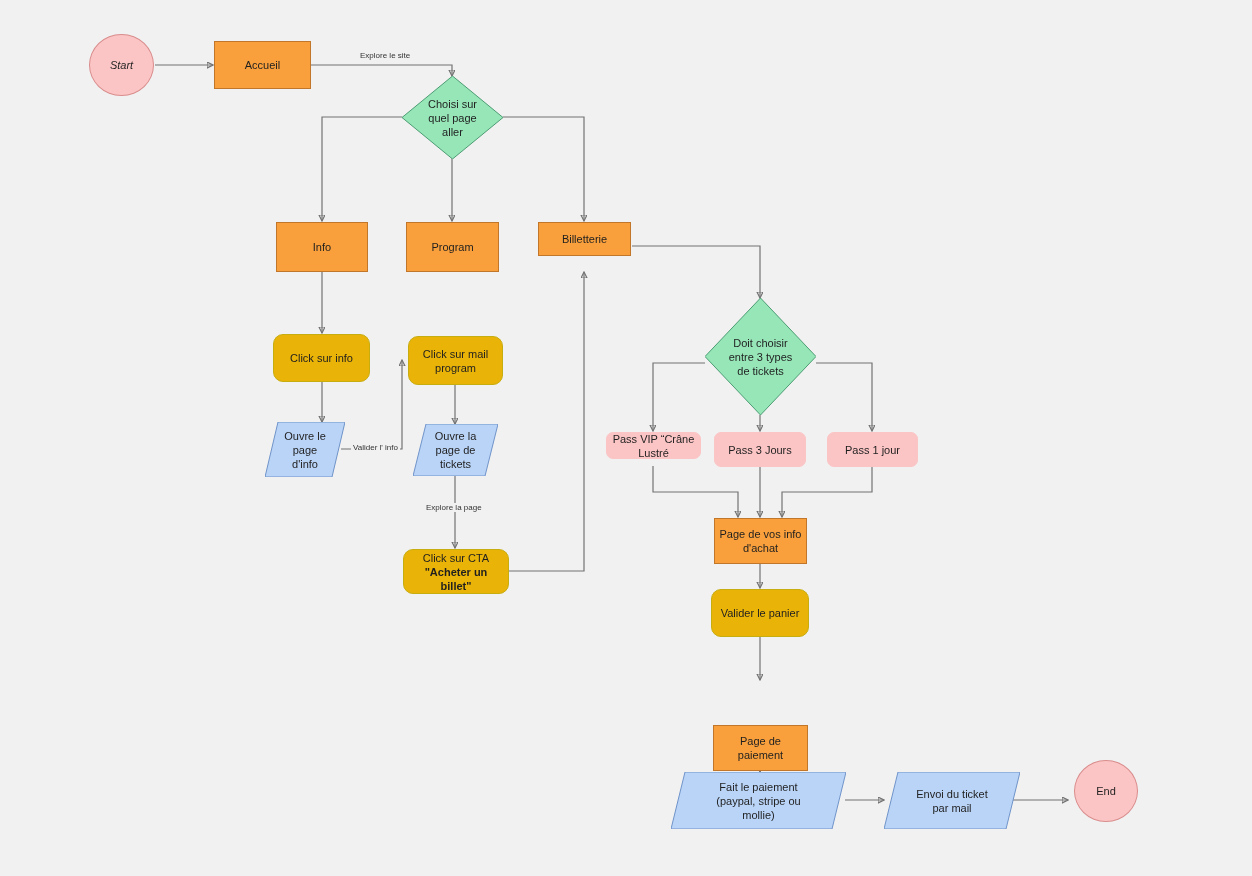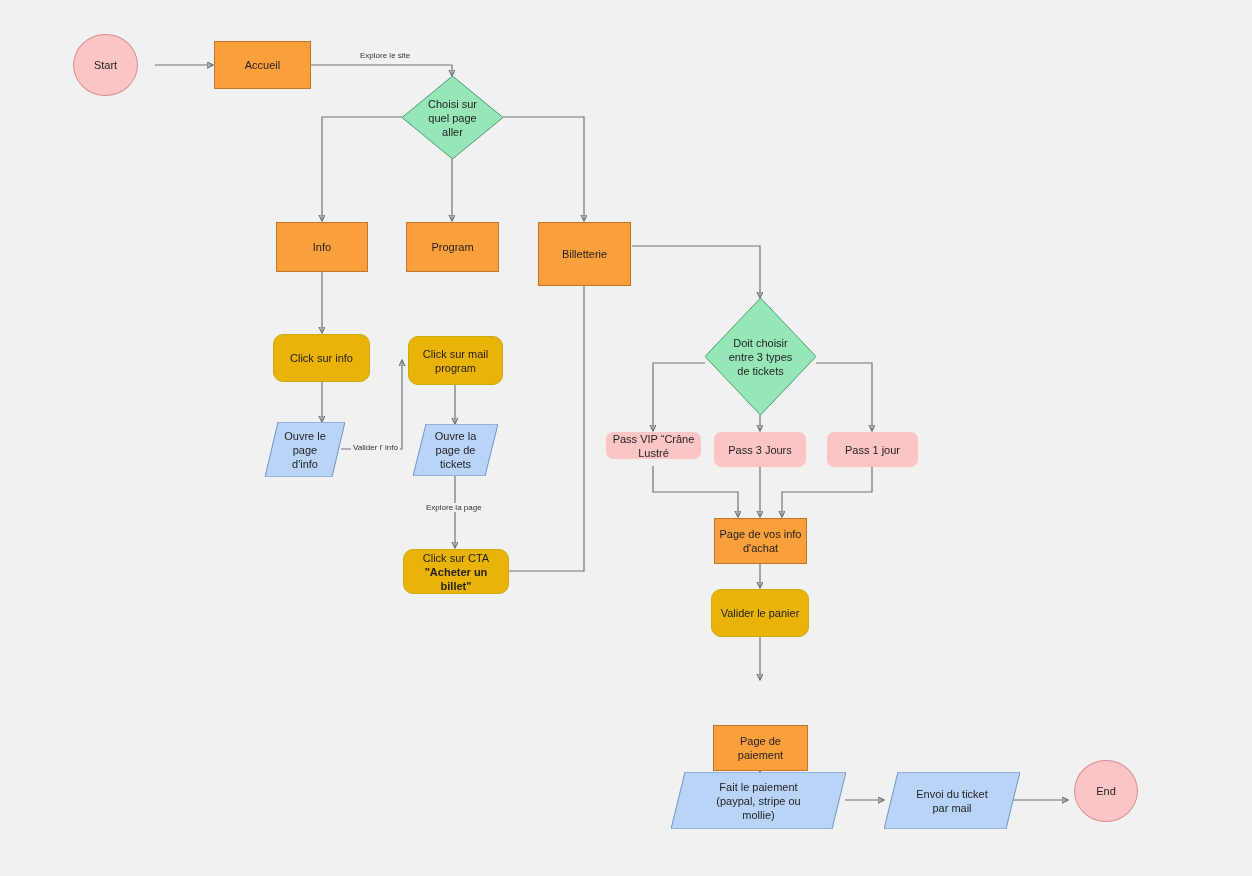--- a/index.html
+++ b/index.html
@@ -151,21 +151,21 @@
 
     <path d="M760,637 L760,680" marker-end="url(#arrow)"></path>
 
     <path d="M760,727 L760,772" marker-end="url(#arrow)"></path>
 
     <path d="M845,800 L884,800" marker-end="url(#arrow)"></path>
 
     <path d="M1012,800 L1068,800" marker-end="url(#arrow)"></path>
   </svg>
 
-  <div class="node terminator" style="left:73px; top:34px; width:65px; height:62px;">
+  <div class="node terminator" style="left:89px; top:34px; width:65px; height:62px;font-style:italic;">
     <span class="lbl">Start</span>
   </div>
 
   <div class="node rect" style="left:214px; top:41px; width:97px; height:48px;">
     <span class="lbl">Accueil</span>
   </div>
 
   <div class="node diamond" style="left:402px; top:76px; width:101px; height:83px;">
     <svg class="dshape" viewBox="0 0 101 83" preserveAspectRatio="none">
       <polygon points="50.5,0 101,41.5 50.5,83 0,41.5" fill="#97e6b8" stroke="#4c9c73" stroke-width="1"></polygon>
@@ -176,21 +176,21 @@
   </div>
 
   <div class="node rect" style="left:276px; top:222px; width:92px; height:50px;">
     <span class="lbl">Info</span>
   </div>
 
   <div class="node rect" style="left:406px; top:222px; width:93px; height:50px;">
     <span class="lbl">Program</span>
   </div>
 
-  <div class="node rect" style="left:538px; top:222px; width:93px; height:64px;">
+  <div class="node rect" style="left:538px; top:222px; width:93px; height:34px;">
     <span class="lbl">Billetterie</span>
   </div>
 
   <div class="node rounded" style="left:273px; top:334px; width:97px; height:48px;">
     <span class="lbl">Click sur info</span>
   </div>
 
   <div class="node rounded" style="left:408px; top:336px; width:95px; height:49px;">
     <span class="lbl">Click sur mail
 program</span>

